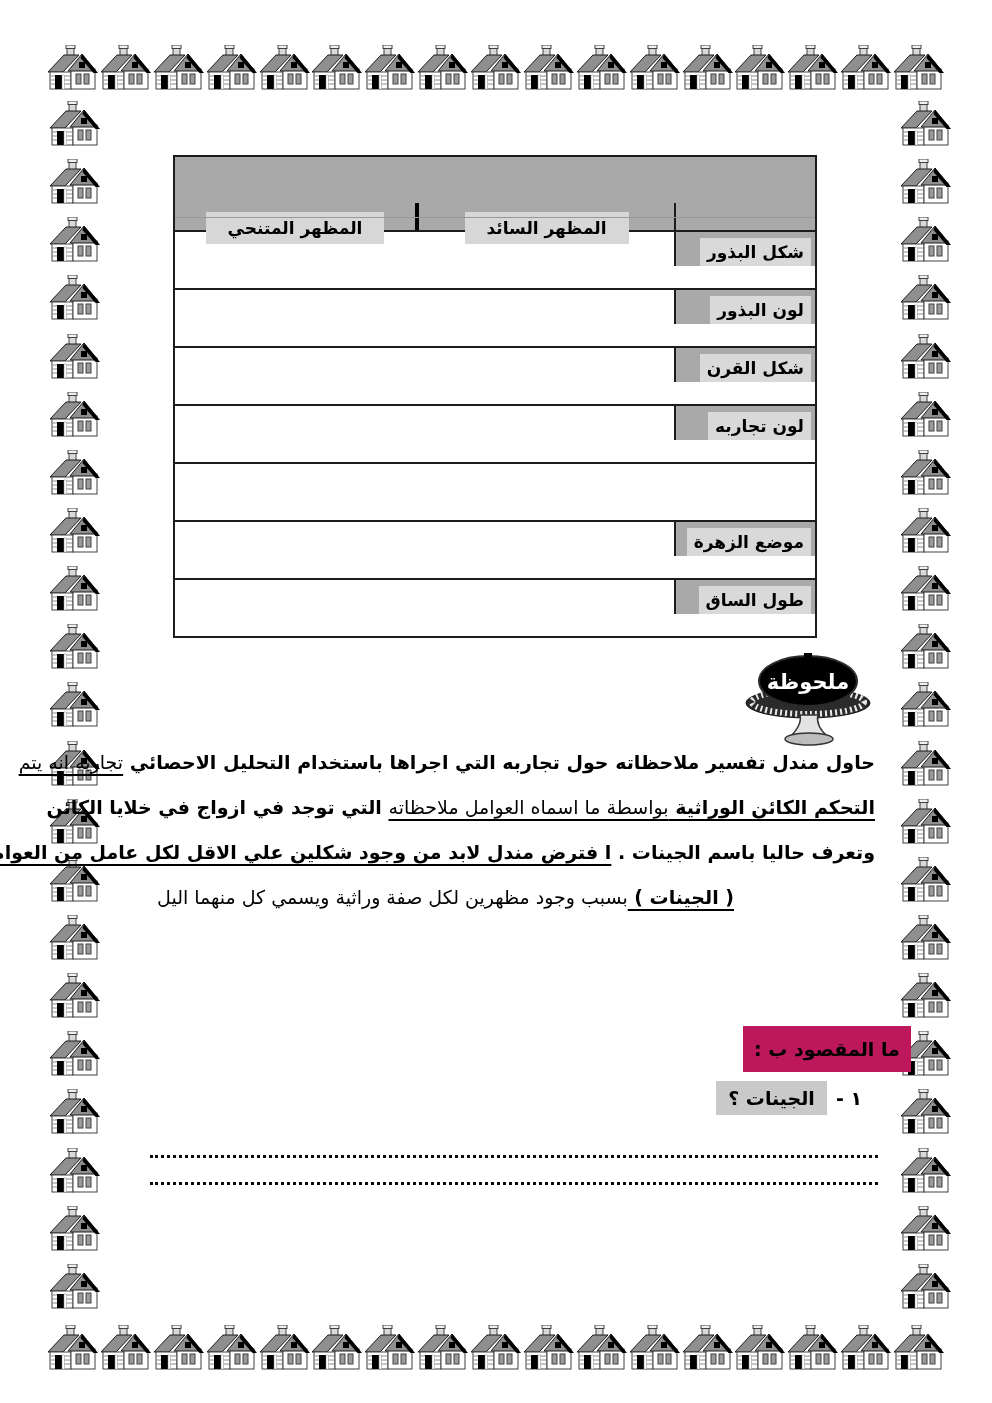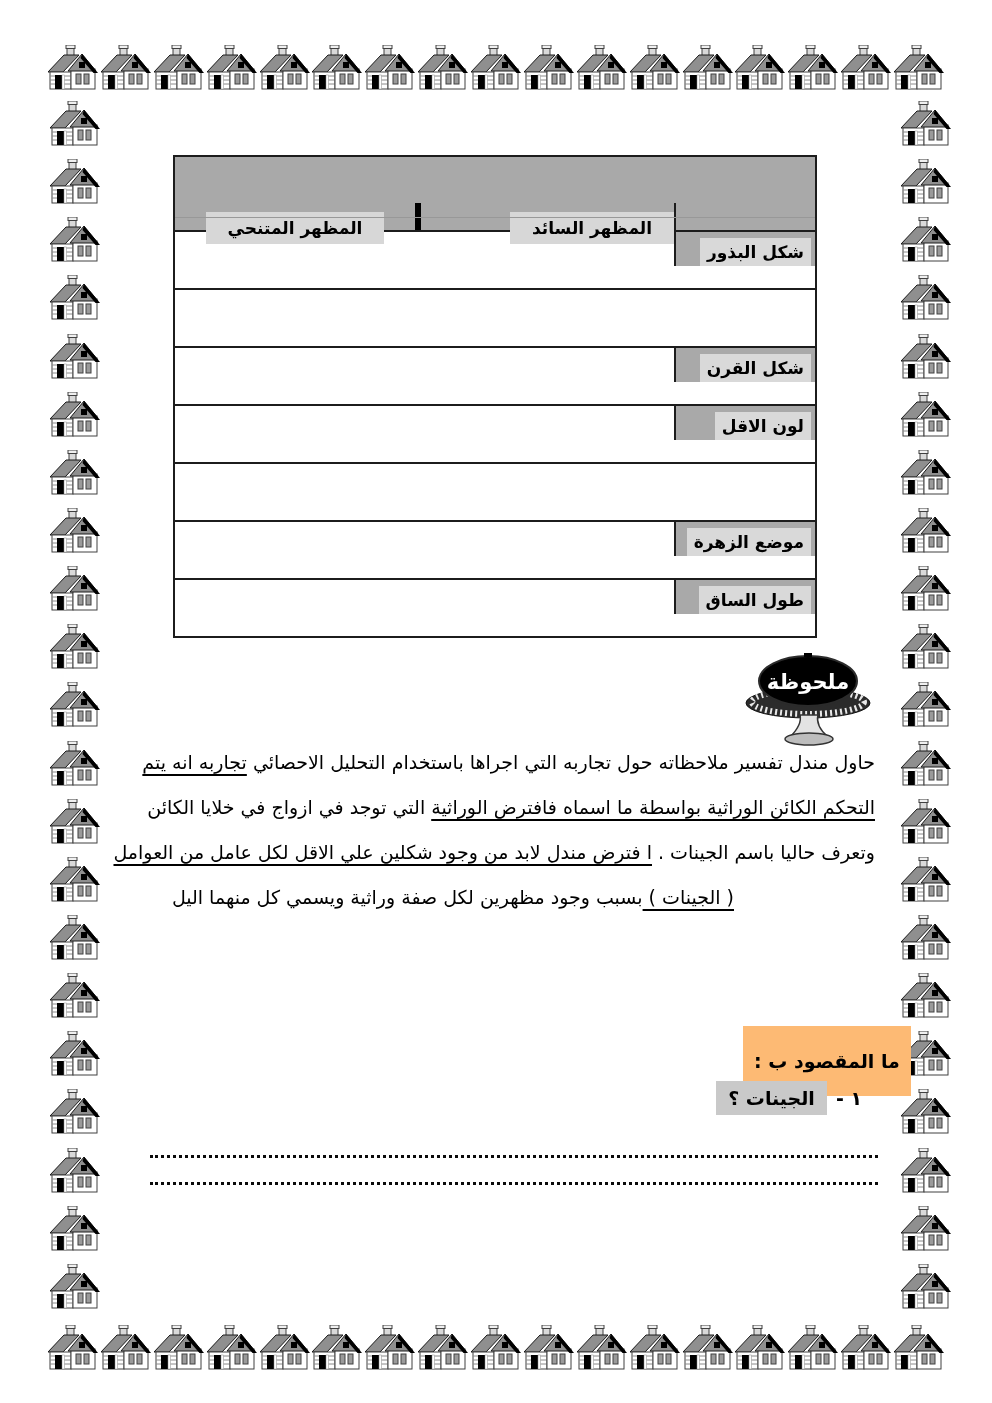--- a/index.html
+++ b/index.html
@@ -27,21 +27,21 @@
     position:absolute; left:173px; top:155px; width:644px;
     border:2px solid #1c1c1c; direction:rtl; box-sizing:border-box;
   }
   .ptable-header { display:flex; height:73px; background:#a9a9a9; position:relative; }
   .ptable-header::after {
     content:""; position:absolute; left:0; right:0; bottom:0; height:12px;
     border-top:1px solid #989898;
   }
   .hcell { box-sizing:border-box;margin-top:46px; }
   .hcell.labelcol { width:141px; border-left:2px solid #1c1c1c; }
-  .hcell.dom { width:259px; border-left:6px solid #000000; display:flex; }
+  .hcell.dom { width:259px; border-left:4px solid #000000; display:flex; justify-content:center; }
   .hcell.rec { flex:1; display:flex; justify-content:center; }
   .header-chip {
     margin-top:9px; background:#d7d7d7; height:32px; line-height:32px;
     padding:0 22px; font-weight:bold; font-size:17px; color:#000;
   }
   .ptable-row { display:flex; height:56px; border-top:2px solid #1c1c1c;flex-direction:column; }
   .cell { box-sizing:border-box; background:#ffffff; }
   .cell.labelcol {
     width:141px; background:#a9a9a9; border-left:2px solid #1c1c1c; text-align:right;
   }
@@ -54,28 +54,28 @@
 
   
   .note-badge { position:absolute; left:743px; top:650px; width:134px; height:96px; }
 
   
   .note-text {
     position:absolute; left:158px; top:740px; width:717px;
     direction:rtl; font-size:19px; color:#000;
   }
   .note-line { height:45px; line-height:45px; text-align:right; white-space:nowrap; }
-  .b { font-weight:normal; }
+  .b { font-weight:bold; }
   .u { text-decoration:underline; text-underline-offset:5px; text-decoration-thickness:2px; }
   .indent4 { padding-right:141px; }
 
   
   .prompt {
-    position:absolute; left:743px; top:1026px; background:#fdba74;
-    font-weight:bold; font-size:19px; padding:24px 11px; direction:rtl; color:#000;
+    position:absolute; left:743px; top:1026px; background:#be185d;
+    font-weight:bold; font-size:19px; padding:12px 11px; direction:rtl; color:#000;
   }
   .q-item {
     position:absolute; top:1081px; right:130px; direction:rtl;
     display:flex; align-items:center; gap:9px; font-weight:bold; color:#000;
   }
   .q-num { font-size:19px; }
   .q-term { background:#c9c9c9; padding:6px 12px; font-size:19px; }
 
   
   .dotted { position:absolute; left:150px; width:728px; height:0; border-bottom:3px dotted #0a0a0a; }
@@ -1400,33 +1400,36 @@
     </div>
 
     <div class="ptable-row">
       <div class="cell labelcol">
         <span class="label-chip">شكل البذور</span>
       </div>
       <div class="cell dom"></div>
       <div class="cell rec"></div>
     </div>
     <div class="ptable-row">
+      <div class="cell labelcol">
+        <span class="label-chip">لون البذور</span>
+      </div>
       <div class="cell dom"></div>
       <div class="cell rec"></div>
     </div>
     <div class="ptable-row">
       <div class="cell labelcol">
         <span class="label-chip">شكل القرن</span>
       </div>
       <div class="cell dom"></div>
       <div class="cell rec"></div>
     </div>
     <div class="ptable-row">
       <div class="cell labelcol">
-        <span class="label-chip">لون الاقل</span>
+        <span class="label-chip">لون تجاربه</span>
       </div>
       <div class="cell dom"></div>
       <div class="cell rec"></div>
     </div>
     <div class="ptable-row">
       <div class="cell dom"></div>
       <div class="cell rec"></div>
     </div>
     <div class="ptable-row">
       <div class="cell labelcol">
@@ -1449,21 +1452,21 @@
     <ellipse cx="65" cy="52" rx="56" ry="12" fill="none" stroke="#e8e8e8" stroke-width="6" stroke-dasharray="2,3"></ellipse>
     <path d="M57,65 C59,73 54,80 47,87 L85,87 C77,80 73,73 75,65 Z" fill="#e3e3e3" stroke="#333" stroke-width="1.5"></path>
     <ellipse cx="66" cy="89" rx="24" ry="6" fill="#bdbdbd" stroke="#333" stroke-width="1.5"></ellipse>
     <ellipse cx="65" cy="31" rx="49" ry="25" fill="#000000" stroke="#2b2b2b" stroke-width="2"></ellipse>
     <rect x="61" y="3" width="8" height="4" fill="#000000"></rect>
     <text x="65" y="39" fill="#ffffff" font-size="21" font-weight="bold" text-anchor="middle">ملحوظة</text>
   </svg>
 
   <div class="note-text">
     <div class="note-line"><span class="b">حاول مندل تفسير ملاحظاته حول تجاربه التي اجراها باستخدام التحليل الاحصائي </span><span class="u">تجاربه انه يتم</span></div>
-    <div class="note-line"><span class="b u">التحكم الكائن الوراثية </span><span class="u">بواسطة ما اسماه فافترض الوراثية</span><span class="b"> التي توجد في ازواج في خلايا الكائن</span></div>
+    <div class="note-line"><span class="b u">التحكم الكائن الوراثية </span><span class="u">بواسطة ما اسماه العوامل ملاحظاته</span><span class="b"> التي توجد في ازواج في خلايا الكائن</span></div>
     <div class="note-line"><span class="b">وتعرف حاليا باسم الجينات . </span><span class="b u">ا فترض مندل لابد من وجود شكلين علي الاقل لكل عامل من العوامل</span></div>
     <div class="note-line indent4"><span class="b u">( الجينات ) </span><span>بسبب وجود مظهرين لكل صفة وراثية ويسمي كل منهما اليل</span></div>
   </div>
 
   <div class="prompt">ما المقصود ب :</div>
 
   <div class="q-item">
     <span class="q-num">١ -</span>
     <span class="q-term">الجينات ؟</span>
   </div>

